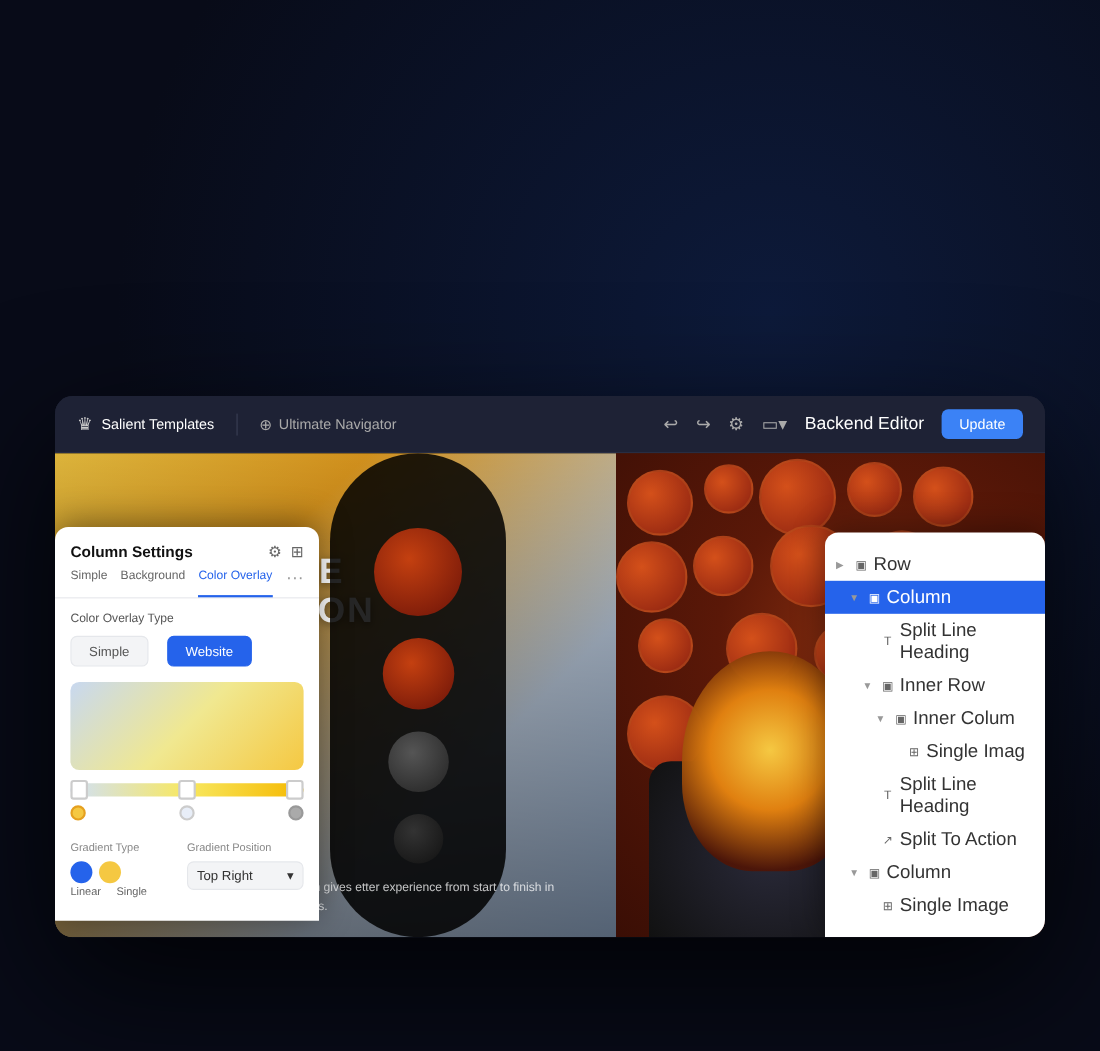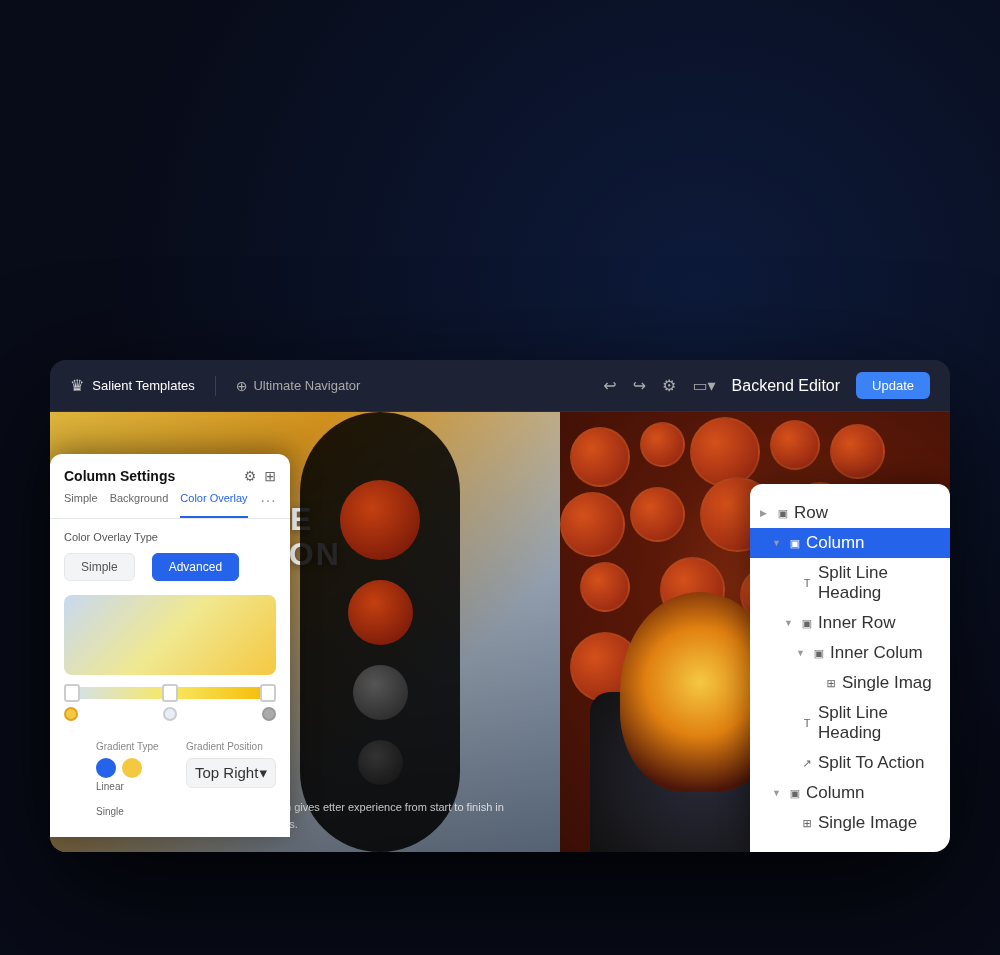--- a/index.html
+++ b/index.html
@@ -335,21 +335,20 @@
       border-radius: 50%;
       border: 2px solid #ccc;
     }
     .gradient-handle-dot.yellow { background: #f5c842; border-color: #e5a020; }
     .gradient-handle-dot.white { background: #e8eef8; border-color: #ccc; }
     .gradient-handle-dot.gray { background: #aaa; border-color: #999; }
 
     .gradient-settings-row {
       display: flex;
       gap: 0;
-      margin-left: 32px;
     }
     .gradient-type-col, .gradient-pos-col {
       flex: 1;
     }
     .gradient-label {
       font-size: 10px;
       color: #888;
       margin-bottom: 6px;
     }
     .gradient-color-btns {
@@ -360,32 +359,31 @@
       width: 20px;
       height: 20px;
       border-radius: 50%;
       cursor: pointer;
     }
     .gradient-color-dot.blue-dot { background: #2563eb; }
     .gradient-color-dot.yellow-dot { background: #f5c842; }
     .gradient-type-labels {
       display: flex;
       gap: 14px;
-      flex-direction: column;
     }
     .gradient-type-label-text {
       font-size: 10px;
       color: #666;
     }
     .gradient-pos-select {
       background: #f3f4f6;
       border: 1px solid #e5e7eb;
       border-radius: 6px;
       padding: 5px 8px;
-      font-size: 15px;
+      font-size: 12px;
       color: #333;
       display: flex;
       align-items: flex-start;
       justify-content: space-between;
       cursor: pointer;
     }
 
     
     .right-panel {
       position: absolute;
@@ -522,21 +520,21 @@
       <div class="col-settings-tabs">
         <span class="col-tab">Simple</span>
         <span class="col-tab">Background</span>
         <span class="col-tab active">Color Overlay</span>
         <span class="col-tab-more">···</span>
       </div>
       <div class="col-settings-body">
         <div class="col-overlay-type-label">Color Overlay Type</div>
         <div class="col-type-btns">
           <div class="col-type-btn inactive">Simple</div>
-          <div class="col-type-btn active-btn">Advanced</div>
+          <div class="col-type-btn active-btn">Website</div>
         </div>
         <div class="gradient-preview"></div>
         <div class="gradient-bar-container">
           <div class="gradient-bar">
             <div class="gradient-stop left"></div>
             <div class="gradient-stop mid"></div>
             <div class="gradient-stop right"></div>
           </div>
           <div class="gradient-handles">
             <div class="gradient-handle-dot yellow"></div>

